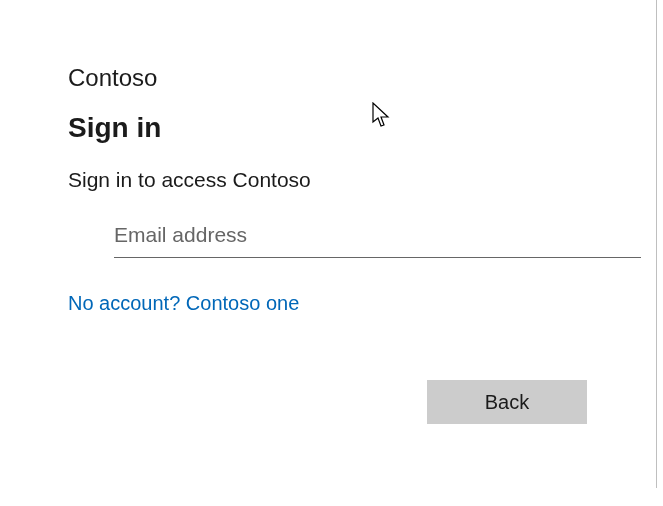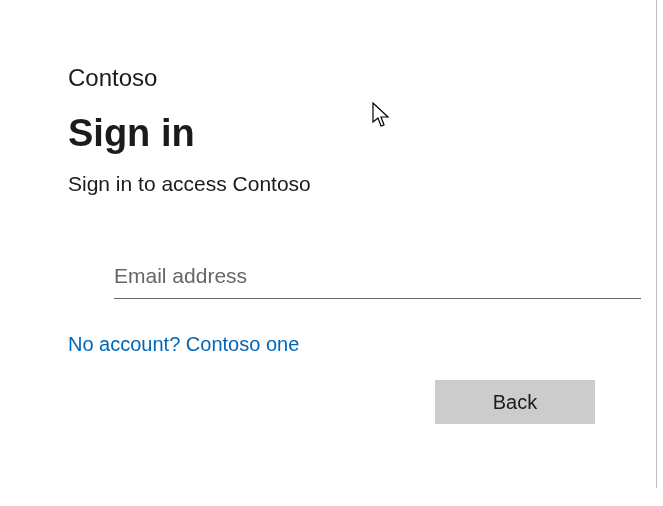--- a/index.html
+++ b/index.html
@@ -22,30 +22,30 @@
       position: relative;
       border-radius: 32px;
     }
     .brand {
       font-size: 24px;
       font-weight: 400;
       color: #1b1b1b;
       margin-bottom: 20px;
     }
     .title {
-      font-size: 38px;
+      font-size: 28px;
       font-weight: 600;
       color: #1b1b1b;
-      margin-bottom: 17px;
+      margin-bottom: 24px;
     }
     .subtitle {
       font-size: 21px;
       font-weight: 400;
       color: #1b1b1b;
-      margin-bottom: 64px;
+      margin-bottom: 27px;
     }
     .email-input {
       width: 100%;
       border: none;
       border-bottom: 1px solid #666;
       font-size: 21px;
       padding: 4px 0 10px 0;
       outline: none;
       background: transparent;
       color: #1b1b1b;
@@ -59,21 +59,21 @@
       font-size: 20px;
       color: #0067b8;
       text-decoration: none;
       cursor: pointer;
       display: inline-block;
     }
     .button-row {
       display: flex;
       gap: 10px;
       position: absolute;
-      right: 68px;
+      right: 76px;
       bottom: 82px;
     }
     .btn {
       min-width: 160px;
       height: 44px;
       border: none;
       font-size: 20px;
       cursor: pointer;
       font-family: inherit;
     }

